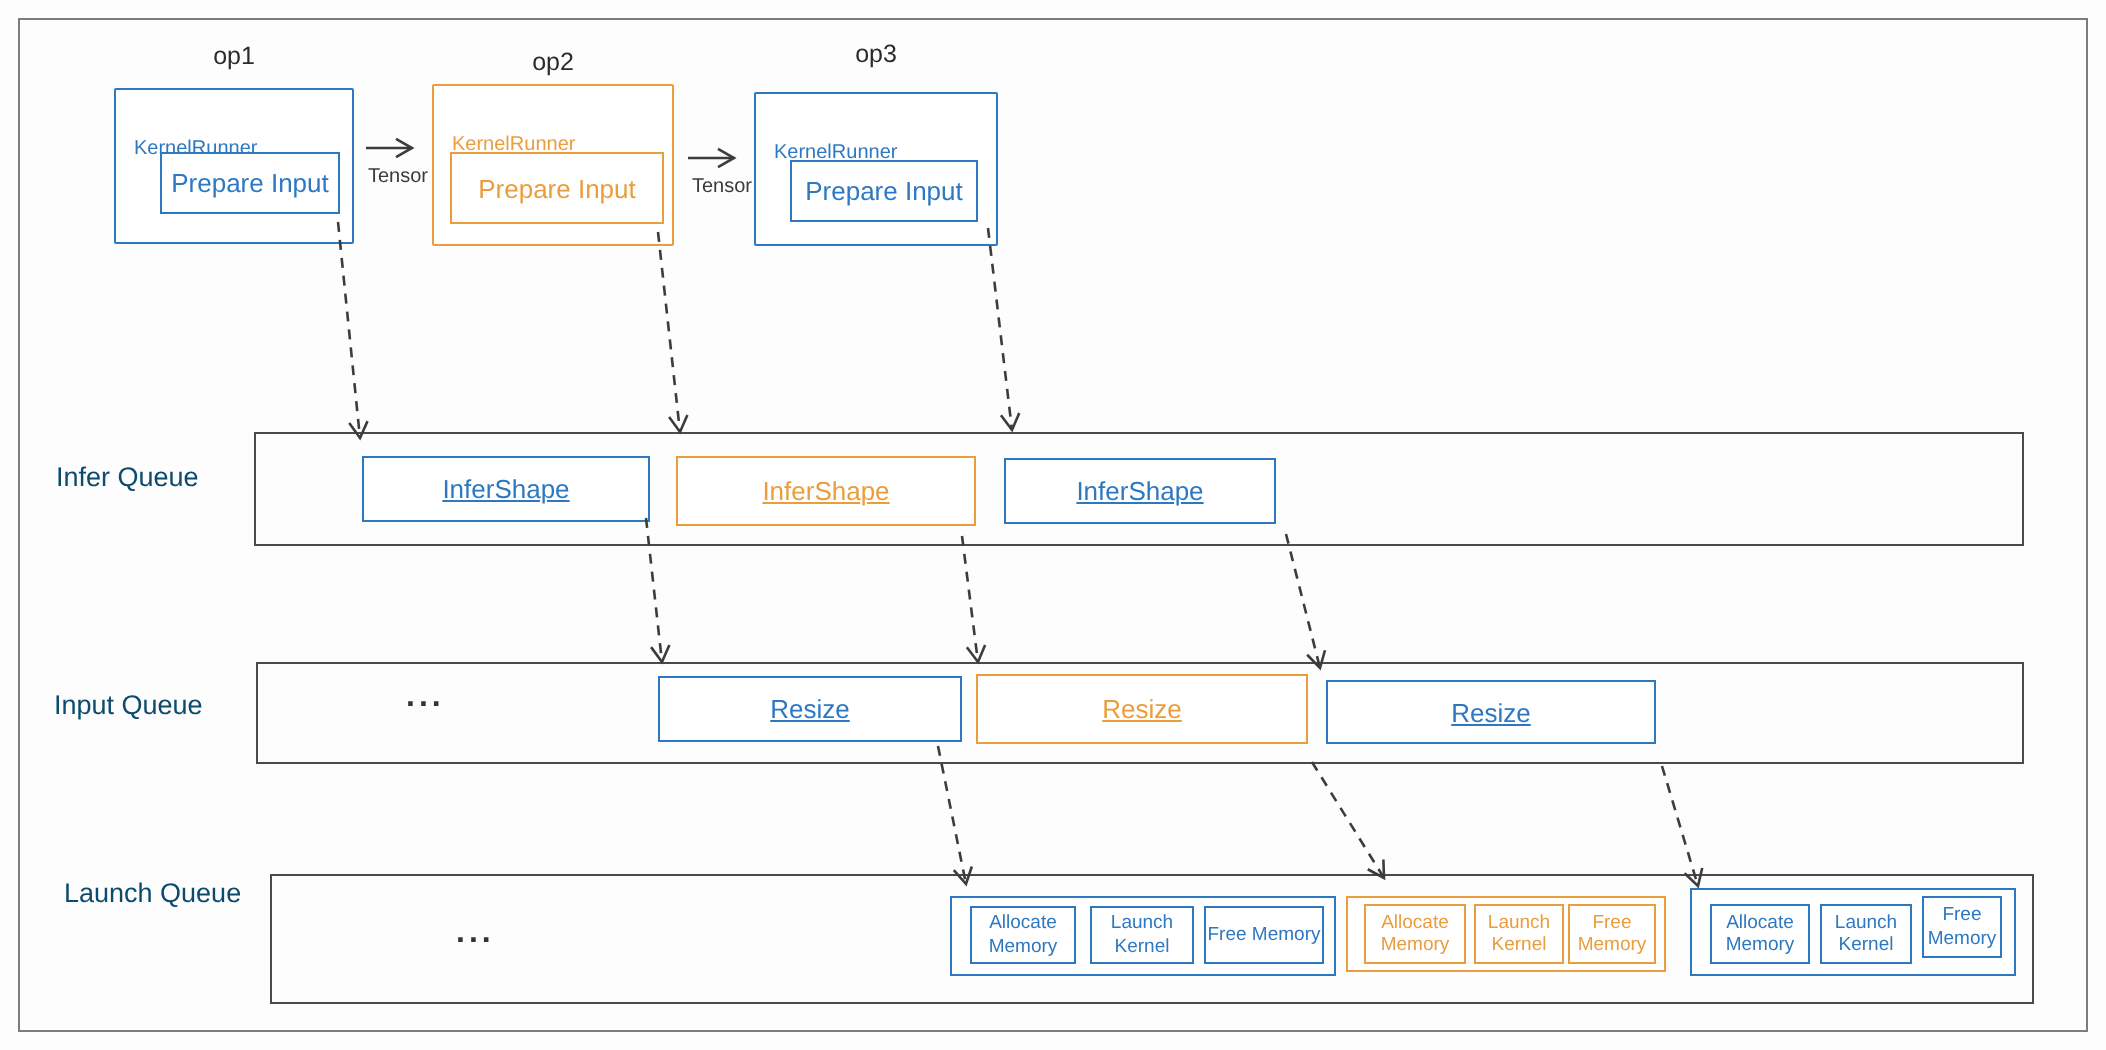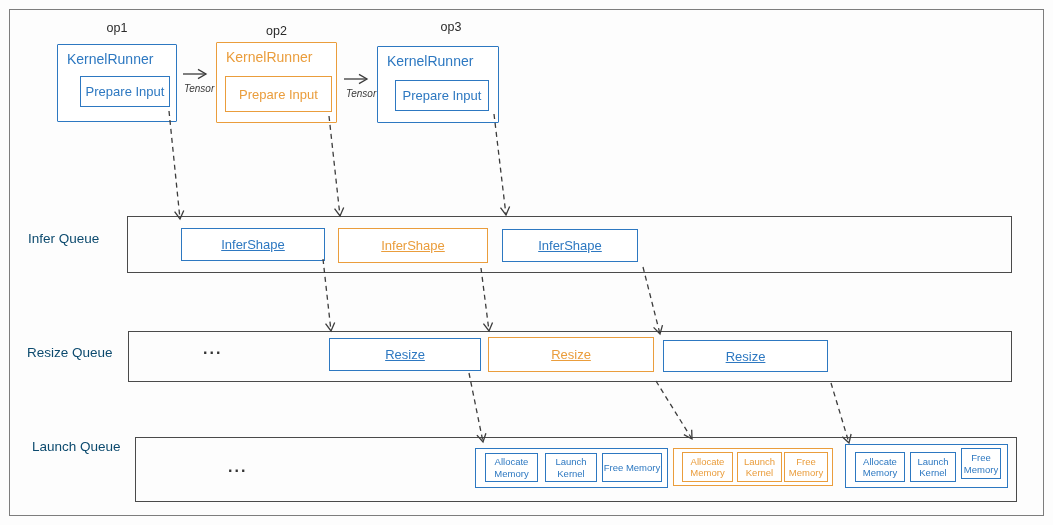--- a/index.html
+++ b/index.html
@@ -7,25 +7,25 @@
     width:1053px;height:525px;position:relative;overflow:hidden;
     font-family:"Liberation Sans", sans-serif;color:#333;
     background:#fdfdfd;
   }
   .abs{position:absolute;box-sizing:border-box;}
   .frame{border:1px solid #7d7d7d;background:#fdfdfd;}
   
   .node{background:#fff;border:1.6px solid;border-radius:1px;}
   .c-blue{border-color:#2d78c1;color:#2d78c1;}
   .c-orange{border-color:#ea9d3c;color:#ea9d3c;}
-  .runner-label{position:absolute;left:9px;top:6px;font-size:14px;white-space:nowrap;}
+  .runner-label{position:absolute;left:9px;top:24px;font-size:10px;white-space:nowrap;}
   .inner-step{position:absolute;display:flex;align-items:center;justify-content:center;
     font-size:13px;background:#fff;border:1.4px solid;white-space:nowrap;}
   .op-label{font-size:12.5px;color:#2b2b2b;text-align:center;}
-  .tensor-label{font-size:10px;color:#3a3a3a;font-style:italic;}
+  .tensor-label{font-size:10px;color:#3a3a3a;}
   
   .queue-label{font-size:13.5px;color:#0c4a6e;white-space:nowrap;}
   .queue-track{background:#fdfdfd;border:1.6px solid #4a4a4a;}
   .queue-item{display:flex;align-items:center;justify-content:center;
     font-size:13px;background:#fff;border:1.5px solid;text-decoration:underline;}
   .ellipsis{font-size:16px;color:#333;letter-spacing:2px;font-weight:bold;}
   
   .step-group{background:#fff;border:1.4px solid;display:block;}
   .step-box{position:absolute;display:flex;align-items:center;justify-content:center;
     text-align:center;font-size:9.5px;line-height:1.18;background:#fff;border:1.3px solid;}
@@ -41,36 +41,36 @@
   <span class="runner-label">KernelRunner</span>
   <div class="inner-step c-blue" style="left:22px;top:31px;width:88px;height:29px;">Prepare Input</div>
 </div>
 
 <div class="abs op-label" style="left:216px;top:24px;width:121px;">op2</div>
 <div class="abs node c-orange" style="left:216px;top:42px;width:121px;height:81px;">
   <span class="runner-label">KernelRunner</span>
   <div class="inner-step c-orange" style="left:8px;top:33px;width:105px;height:34px;">Prepare Input</div>
 </div>
 
-<div class="abs op-label" style="left:390px;top:20px;width:122px;">op3</div>
+<div class="abs op-label" style="left:377px;top:20px;width:122px;">op3</div>
 <div class="abs node c-blue" style="left:377px;top:46px;width:122px;height:77px;">
   <span class="runner-label">KernelRunner</span>
   <div class="inner-step c-blue" style="left:17px;top:33px;width:92px;height:29px;">Prepare Input</div>
 </div>
 
 <div class="abs tensor-label" style="left:184px;top:83px;">Tensor</div>
 <div class="abs tensor-label" style="left:346px;top:88px;">Tensor</div>
 
 <div class="abs queue-label" style="left:28px;top:231px;">Infer Queue</div>
 <div class="abs queue-track" style="left:127px;top:216px;width:885px;height:57px;"></div>
 <div class="abs queue-item c-blue" style="left:181px;top:228px;width:144px;height:33px;">InferShape</div>
 <div class="abs queue-item c-orange" style="left:338px;top:228px;width:150px;height:35px;">InferShape</div>
 <div class="abs queue-item c-blue" style="left:502px;top:229px;width:136px;height:33px;">InferShape</div>
 
-<div class="abs queue-label" style="left:27px;top:345px;">Resize Queue</div>
+<div class="abs queue-label" style="left:27px;top:345px;">Input Queue</div>
 <div class="abs queue-track" style="left:128px;top:331px;width:884px;height:51px;"></div>
 <div class="abs ellipsis" style="left:203px;top:340px;">...</div>
 <div class="abs queue-item c-blue" style="left:329px;top:338px;width:152px;height:33px;">Resize</div>
 <div class="abs queue-item c-orange" style="left:488px;top:337px;width:166px;height:35px;">Resize</div>
 <div class="abs queue-item c-blue" style="left:663px;top:340px;width:165px;height:32px;">Resize</div>
 
 <div class="abs queue-label" style="left:32px;top:439px;">Launch Queue</div>
 <div class="abs queue-track" style="left:135px;top:437px;width:882px;height:65px;"></div>
 <div class="abs ellipsis" style="left:228px;top:458px;">...</div>
 

